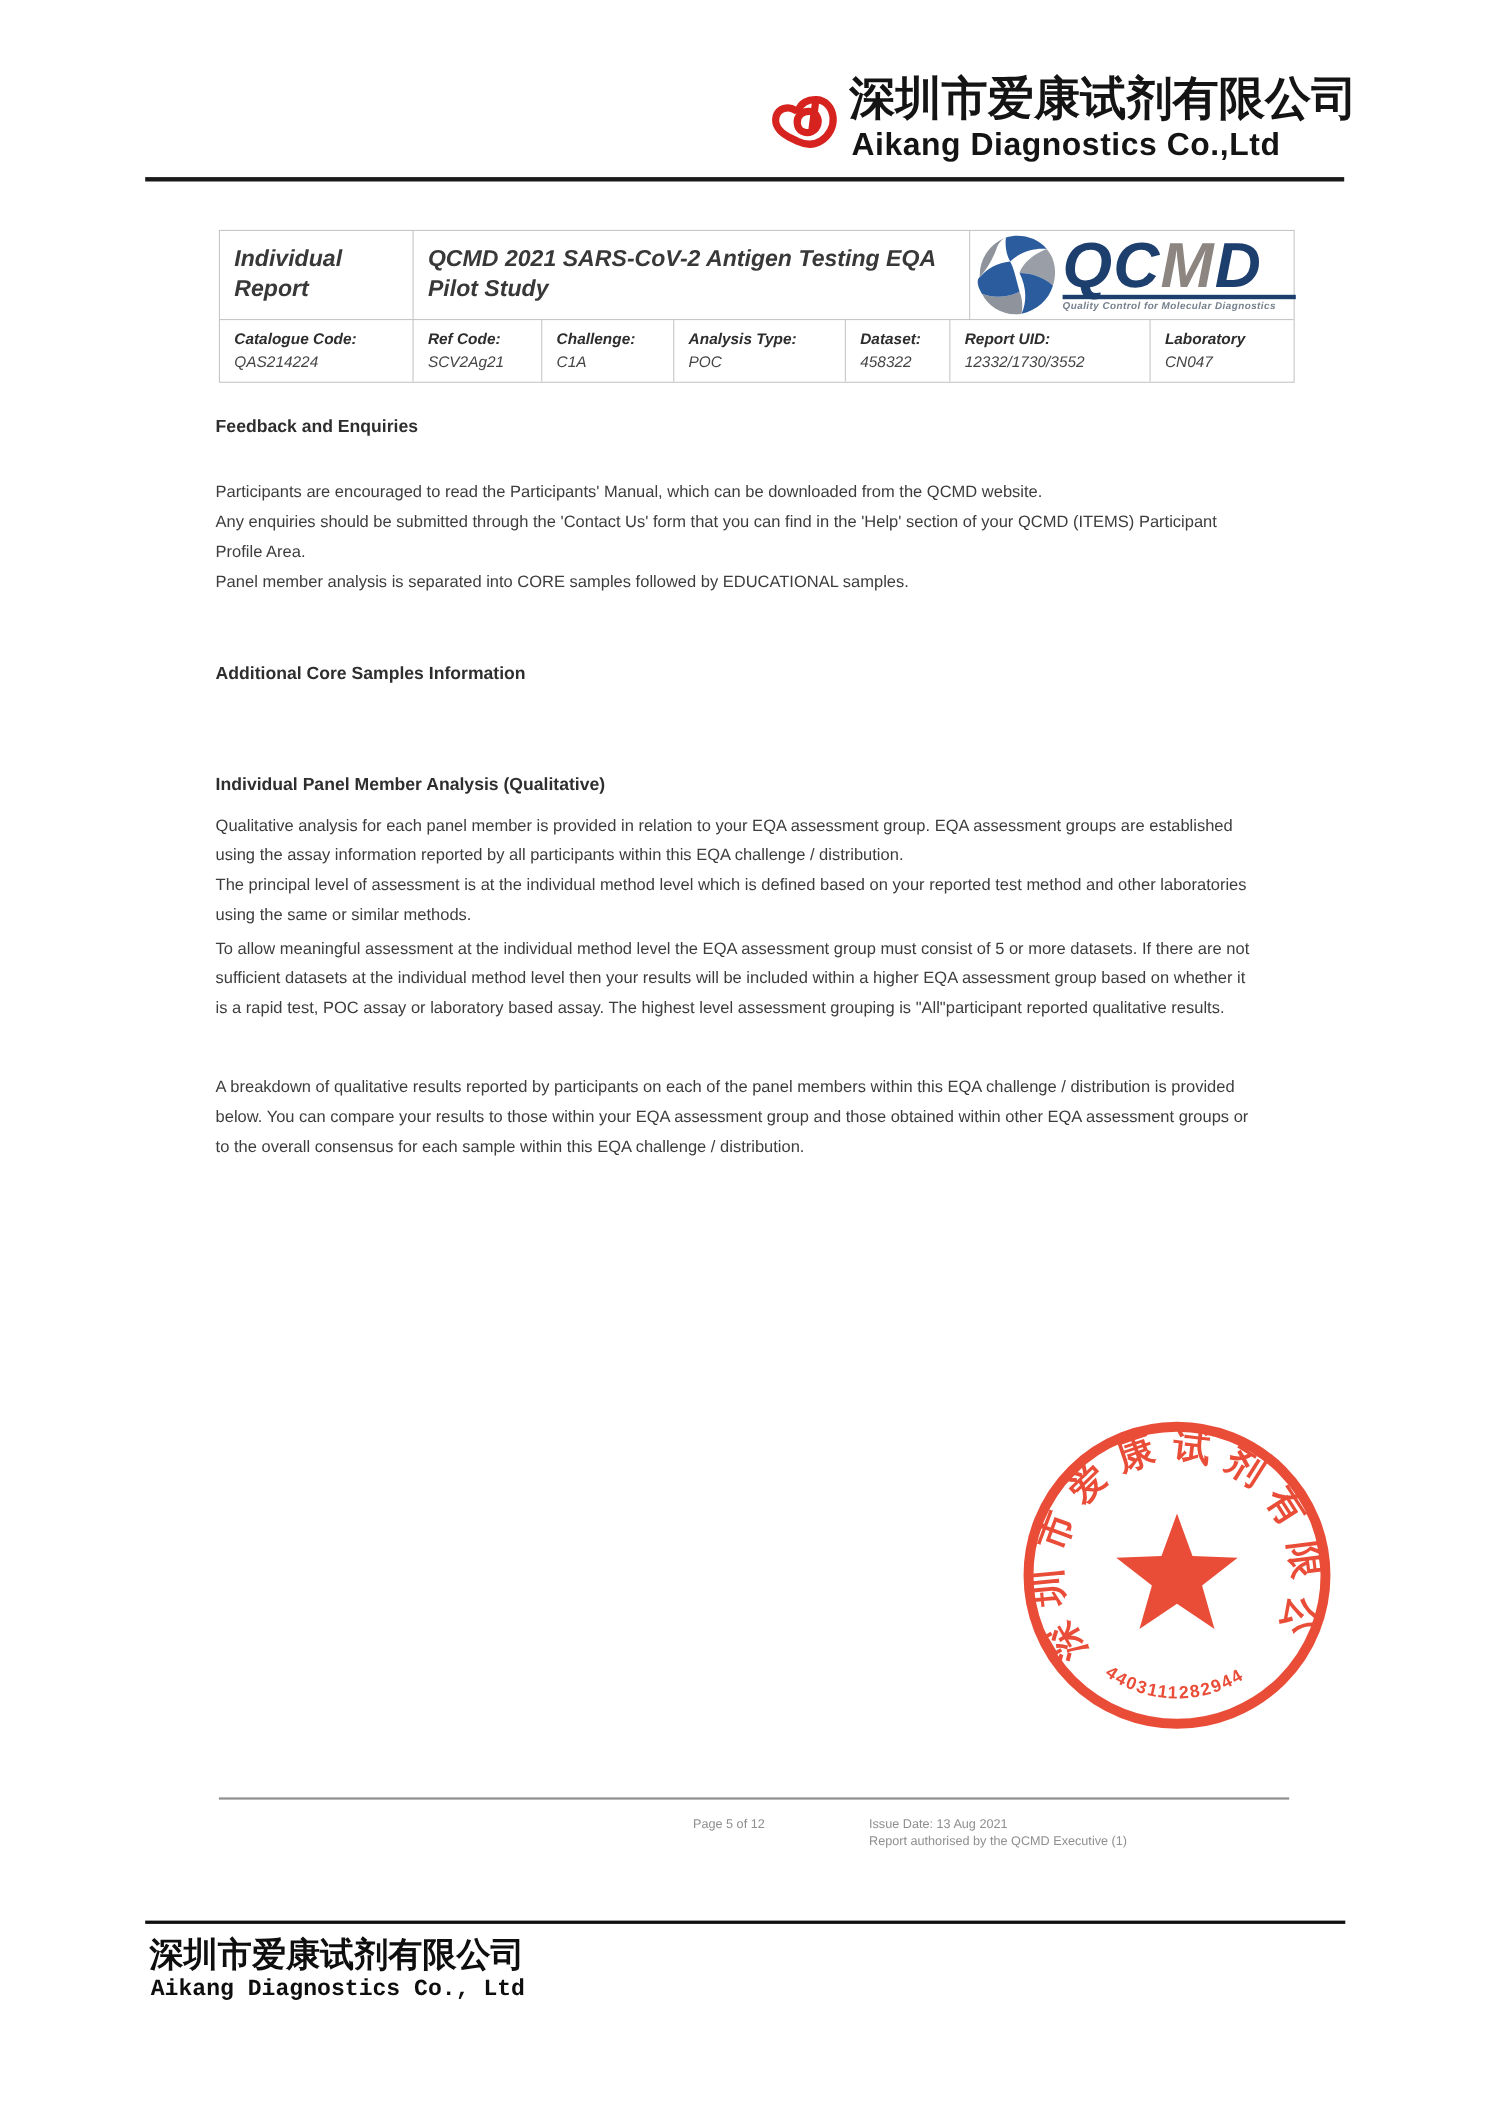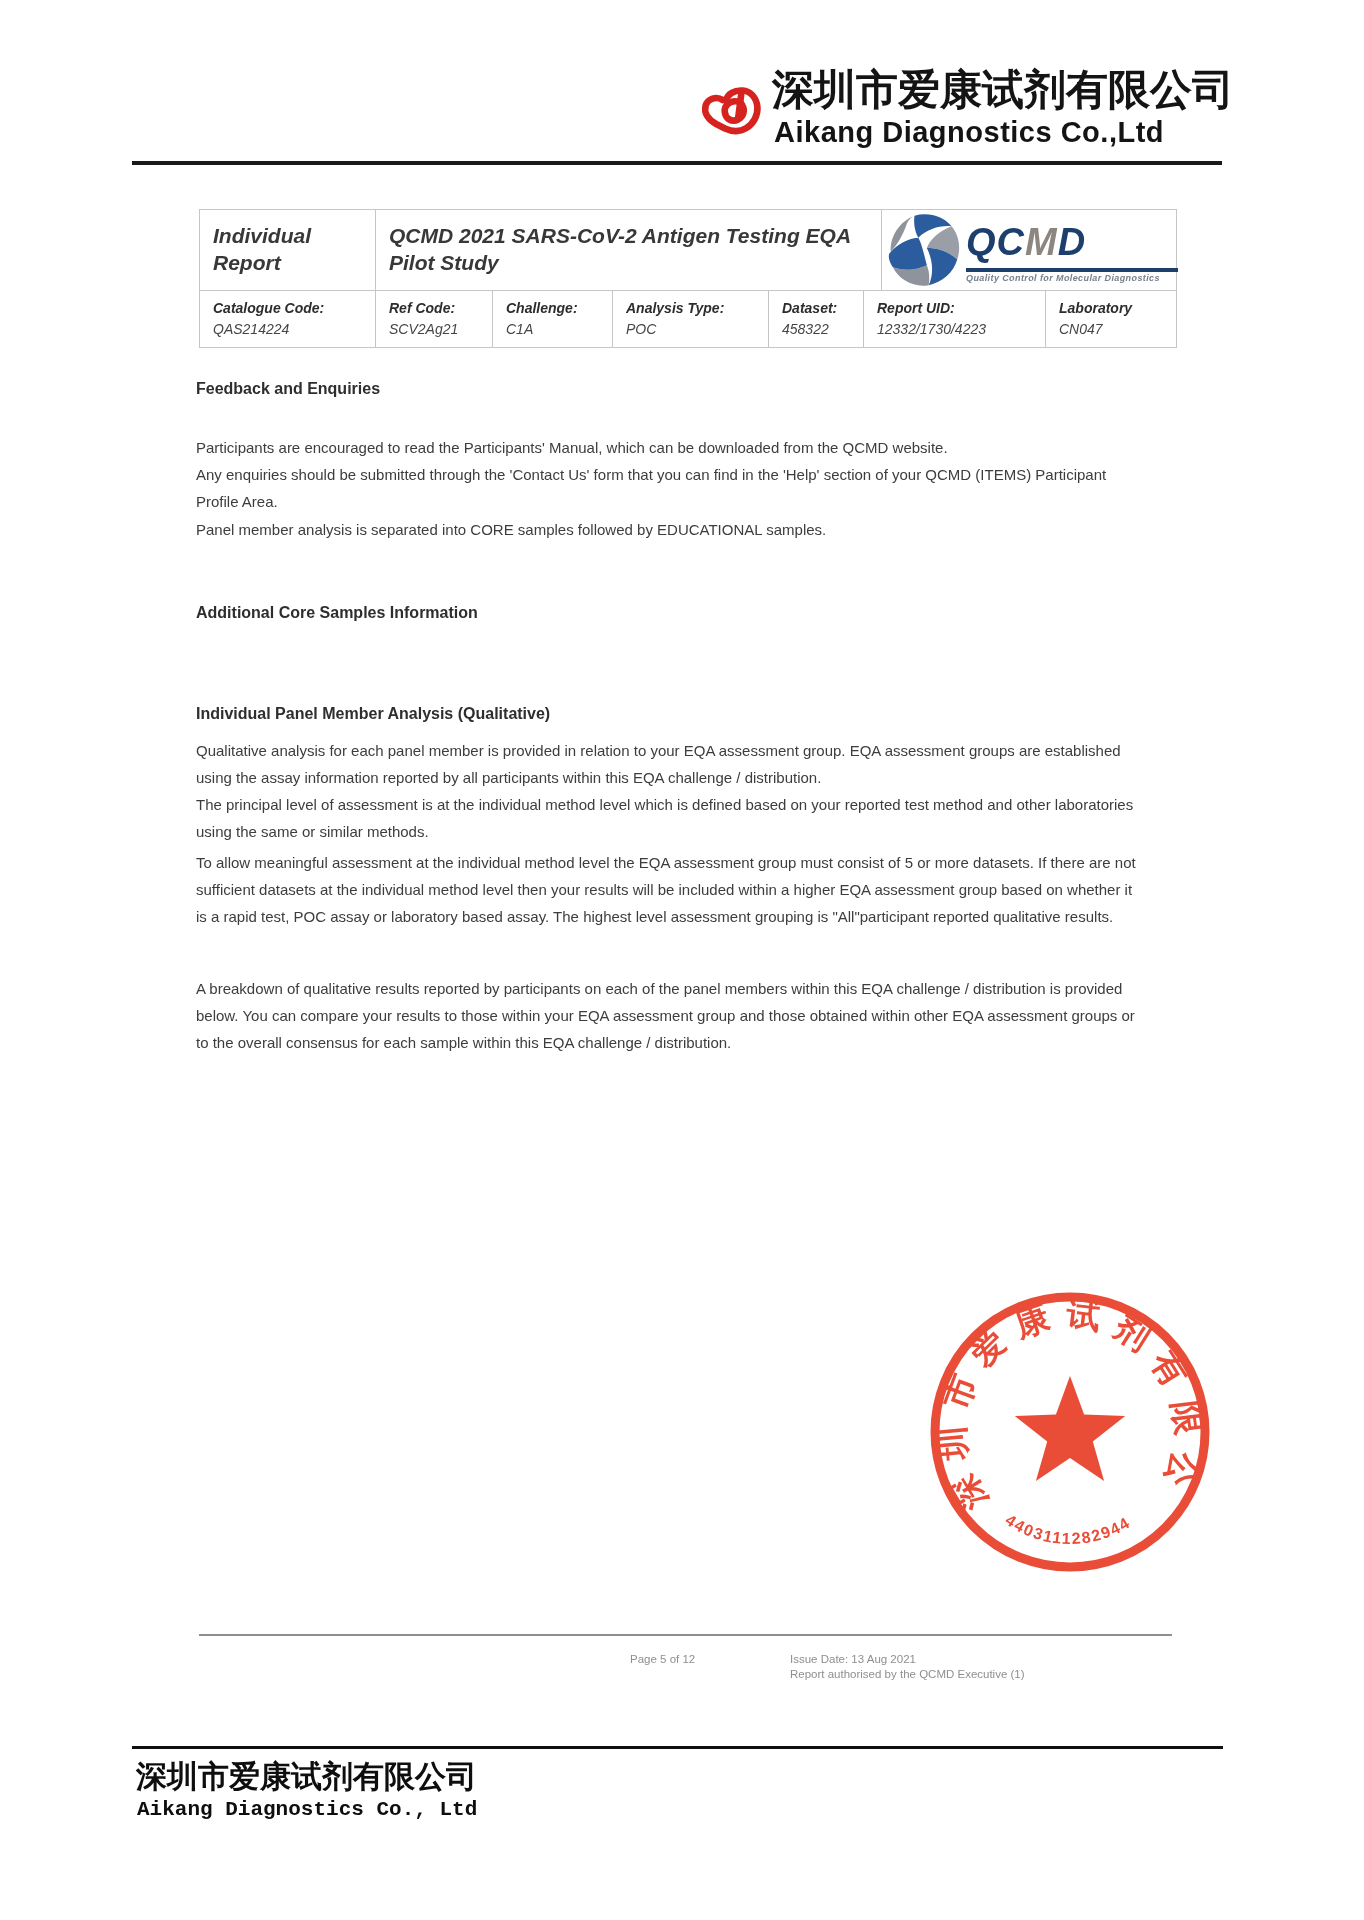--- a/index.html
+++ b/index.html
@@ -23,21 +23,21 @@
   .rtable .cell:last-child{border-right:none;}
   .cell-title{height:80px;font-size:21px;font-weight:bold;color:#383838;line-height:27px;}
   .cell-logo{height:80px;padding:2px 4px 2px 4px !important;display:flex;align-items:center;justify-content:flex-start;}
   .cell-field{height:56px;padding-top:9px !important;}
   .f-label{font-size:14px;font-weight:bold;color:#2d2d2d;white-space:nowrap;}
   .f-value{font-size:14px;color:#454545;margin-top:5px;white-space:nowrap;}
 
   
   .qcmd-wrap{display:flex;align-items:center;}
   .qcmd-text{margin-left:4px;}
-  .qcmd-letters{font-size:38px;line-height:50px;font-weight:bold;letter-spacing:1px;
+  .qcmd-letters{font-size:58px;line-height:50px;font-weight:bold;letter-spacing:1px;
                 font-family:"Liberation Sans",sans-serif;}
   .q-navy{color:#1d3f6e;}
   .q-gray{color:#8d8680;}
   .qcmd-underline{height:4px;background:#1d3f6e;margin-top:1px;width:212px;}
   .qcmd-tagline{font-size:9px;font-weight:bold;color:#76818c;letter-spacing:0.4px;margin-top:1px;white-space:nowrap;}
 
   
   .h-section{position:absolute;left:196px;font-size:16px;font-weight:bold;color:#2e2e2e;}
   .para{position:absolute;left:196px;width:944px;font-size:15px;line-height:27px;color:#3d3d3d;}
   .para p{margin:0;}
@@ -116,21 +116,21 @@
       <div class="cell cell-field">
         <div class="f-label">Analysis Type:</div>
         <div class="f-value">POC</div>
       </div>
       <div class="cell cell-field">
         <div class="f-label">Dataset:</div>
         <div class="f-value">458322</div>
       </div>
       <div class="cell cell-field">
         <div class="f-label">Report UID:</div>
-        <div class="f-value">12332/1730/4223</div>
+        <div class="f-value">12332/1730/3552</div>
       </div>
       <div class="cell cell-field">
         <div class="f-label">Laboratory</div>
         <div class="f-value">CN047</div>
       </div>
     </div>
   </div>
 
   <div class="h-section" style="top:380px;">Feedback and Enquiries</div>
 

